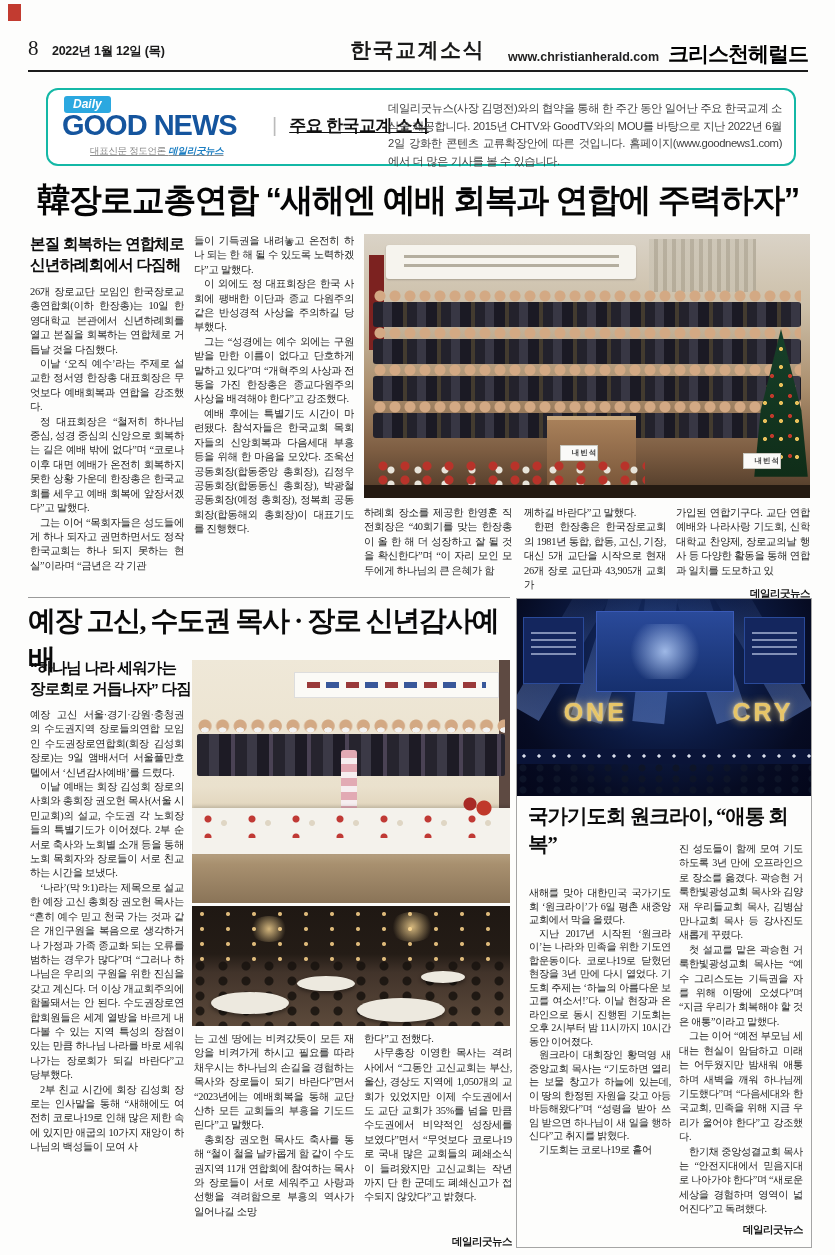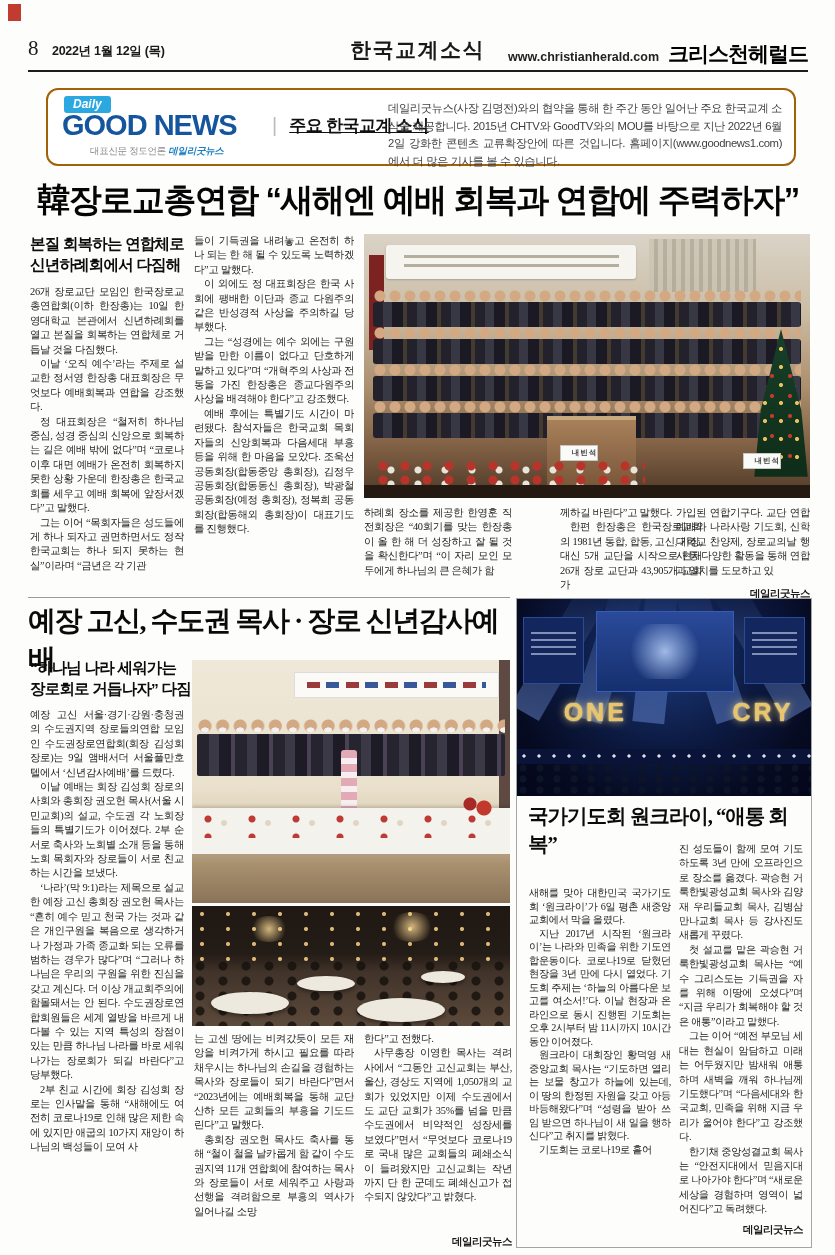--- a/index.html
+++ b/index.html
@@ -12,25 +12,25 @@
   .print-mark{left:8px;top:4px;width:13px;height:17px;background:#c23b30;}
   .hdr-pageno{left:28px;top:36px;font-size:21px;font-weight:400;}
   .hdr-date{left:52px;top:43px;font-size:12.5px;font-weight:700;letter-spacing:-0.3px;}
   .hdr-center{left:0;top:36px;width:835px;text-align:center;font-size:21px;font-weight:900;letter-spacing:1.5px;}
   .hdr-right{right:27px;top:40px;display:flex;align-items:baseline;gap:9px;}
   .hdr-url{font-size:12.5px;font-weight:700;color:#222;}
   .hdr-masthead{font-size:21px;font-weight:900;letter-spacing:-1px;color:#000;}
   .hdr-rule{left:28px;top:70px;width:780px;height:0;border-top:2px solid #1c1c1c;}
 
   
-  .banner{left:46px;top:88px;width:746px;height:74px;border:2px solid #a16207;border-radius:12px;background:#fff;}
+  .banner{left:46px;top:88px;width:746px;height:74px;border:2px solid #14b8a6;border-radius:12px;background:#fff;}
   .gn-badge{left:16px;top:6px;background:#2ba8e0;color:#fff;font-style:italic;font-weight:900;font-size:12px;
             padding:1px 9px 2px;border-radius:3px;}
   .gn-logo{left:14px;top:21px;font-size:29px;font-weight:900;color:#15559e;letter-spacing:-1px;line-height:1;}
-  .gn-tagline{left:42px;top:55px;font-size:9.5px;color:#8a8a8a;letter-spacing:-0.3px;}
+  .gn-tagline{left:42px;top:55px;font-size:9.5px;color:#8a8a8a;letter-spacing:-0.3px;text-decoration:underline;}
   .gn-tagline .brand{color:#1b7ec2;font-weight:700;font-style:italic;}
   .gn-label-wrap{left:224px;top:0;height:70px;display:flex;align-items:center;gap:12px;}
   .gn-divider{color:#bbb;font-size:20px;font-weight:300;}
   .gn-label{font-size:17px;font-weight:800;letter-spacing:-0.5px;color:#111;text-decoration:underline;}
   .gn-desc{left:340px;top:10px;width:394px;font-size:11.3px;line-height:17.6px;color:#3f3f3f;
            letter-spacing:-0.4px;text-align:justify;word-break:break-all;}
 
   
   .col{position:absolute;font-size:10.4px;line-height:14.4px;letter-spacing:-0.3px;
        text-align:justify;word-break:break-all;overflow:hidden;}
@@ -41,21 +41,21 @@
   .byline{position:absolute;right:0;bottom:0;background:#fdfdfc;padding-left:6px;
           font-family:"Liberation Sans",sans-serif;font-weight:800;font-size:10.5px;letter-spacing:-0.5px;}
 
   
   .a1-headline{left:28px;top:178px;width:780px;text-align:center;font-family:"Liberation Sans",sans-serif;
                font-size:33px;font-weight:900;letter-spacing:-1.5px;color:#050505;}
   .a1-col1{left:30px;top:234px;width:154px;height:366px;}
   .a1-col1 .col-subhead{margin-bottom:10px;}
   .a1-col2{left:194px;top:234px;width:160px;height:366px;}
   .a1-col3{left:364px;top:506px;width:148px;height:94px;}
-  .a1-col4{left:524px;top:506px;width:142px;height:94px;margin-left:36px;}
+  .a1-col4{left:524px;top:506px;width:142px;height:94px;}
   .a1-col5{left:676px;top:506px;width:134px;height:94px;}
   .sep-left{left:28px;top:597px;width:482px;height:1px;background:#9a9a9a;}
 
   
   .a2-headline{left:28px;top:602px;width:482px;text-align:left;font-size:28px;font-weight:600;
                letter-spacing:-1.5px;color:#0a0a0a;}
   .a2-subhead{left:30px;top:658px;width:170px;}
   .a2-col1{left:30px;top:708px;width:154px;height:538px;}
   .a2-col2{left:194px;top:1032px;width:160px;height:216px;}
   .a2-col3{left:364px;top:1032px;width:148px;height:216px;}

